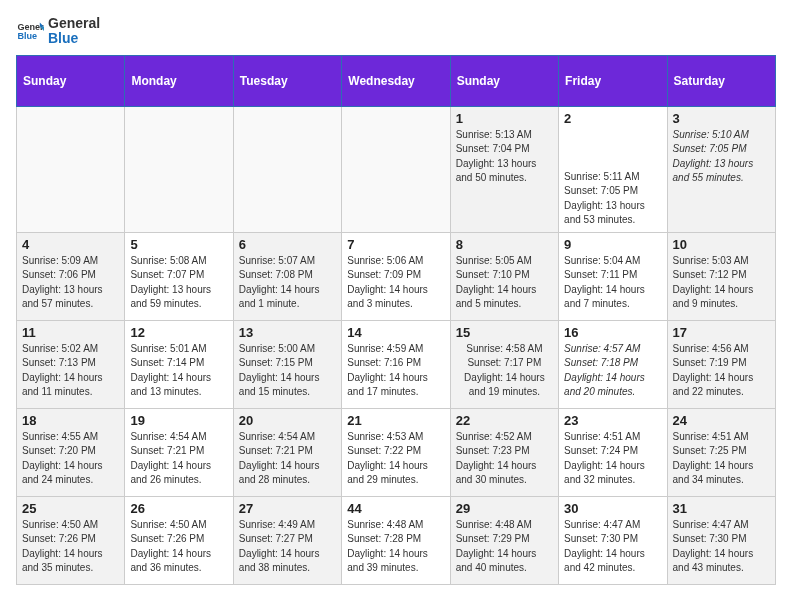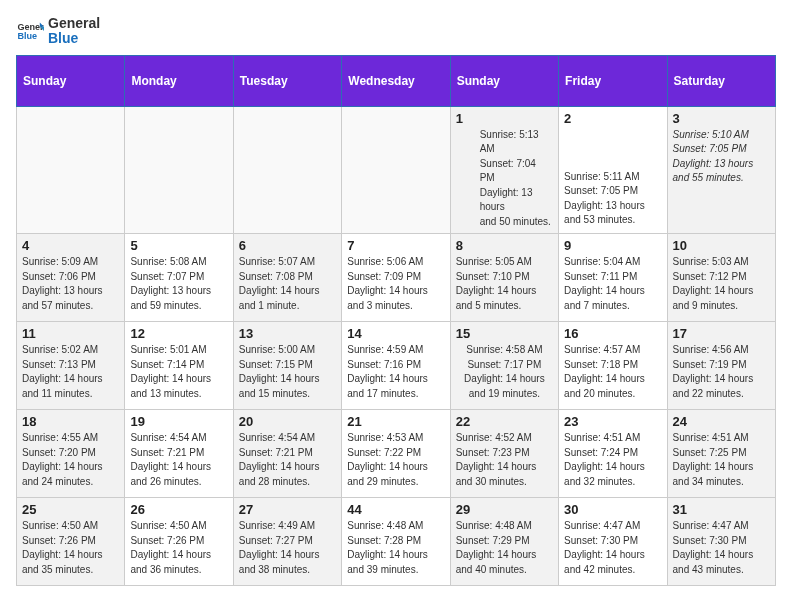--- a/index.html
+++ b/index.html
@@ -115,21 +115,21 @@
       </tr>
   </thead>
   <tbody id="calendar-body">
   <tr>
         <td class="empty-cell"></td>
         <td class="empty-cell"></td>
         <td class="empty-cell"></td>
         <td class="empty-cell"></td>
         <td>
           <div class="day-number">1</div>
-          <div class="day-info" style="white-space: pre-line; margin-left: 24px;">Sunrise: 5:13 AM
+          <div class="day-info" style="white-space: pre-line;">Sunrise: 5:13 AM
 Sunset: 7:04 PM
 Daylight: 13 hours
 and 50 minutes.</div>
         </td>
         <td>
           <div class="day-number">2</div>
           <div class="day-info" style="white-space: pre-line; margin-top: 44px;">Sunrise: 5:11 AM
 Sunset: 7:05 PM
 Daylight: 13 hours
 and 53 minutes.</div>
@@ -224,21 +224,21 @@
         </td>
         <td>
           <div class="day-number">15</div>
           <div class="day-info" style="white-space: pre-line; text-align: center;">Sunrise: 4:58 AM
 Sunset: 7:17 PM
 Daylight: 14 hours
 and 19 minutes.</div>
         </td>
         <td>
           <div class="day-number">16</div>
-          <div class="day-info" style="white-space: pre-line;">Sunrise: 4:57 AM
+          <div class="day-info" style="white-space: pre-line; font-style: italic;">Sunrise: 4:57 AM
 Sunset: 7:18 PM
 Daylight: 14 hours
 and 20 minutes.</div>
         </td>
         <td>
           <div class="day-number">17</div>
           <div class="day-info" style="white-space: pre-line;">Sunrise: 4:56 AM
 Sunset: 7:19 PM
 Daylight: 14 hours
 and 22 minutes.</div>

